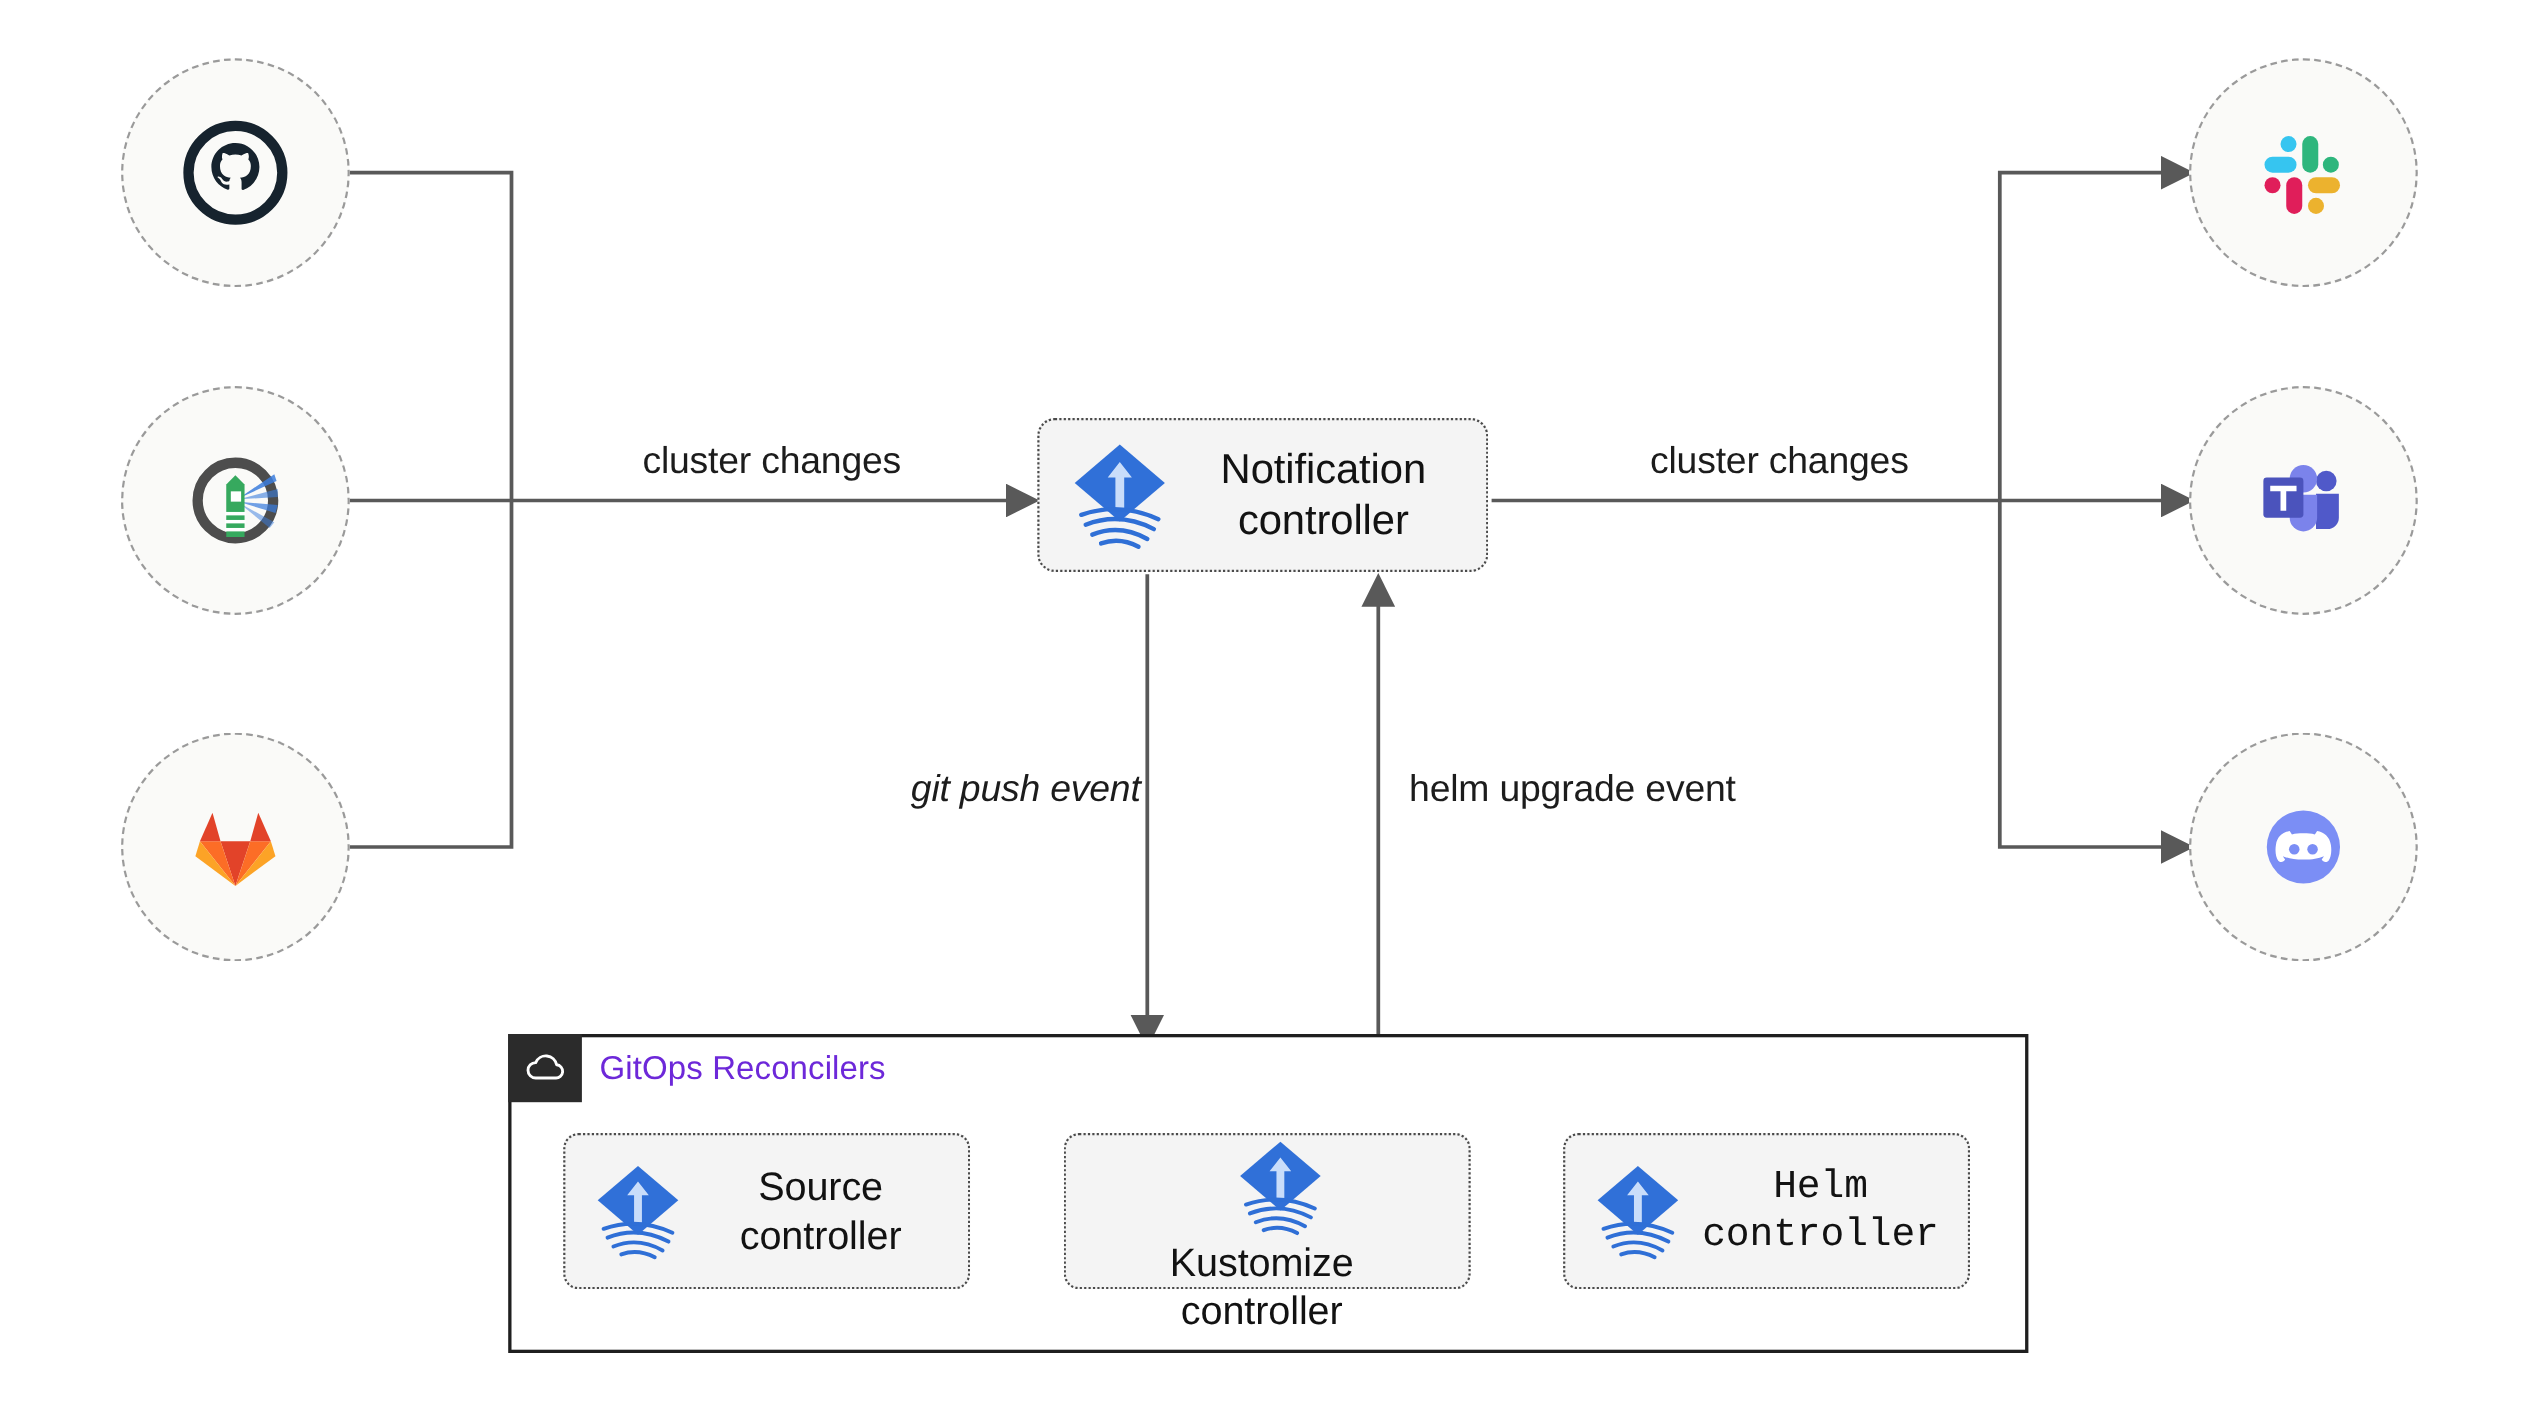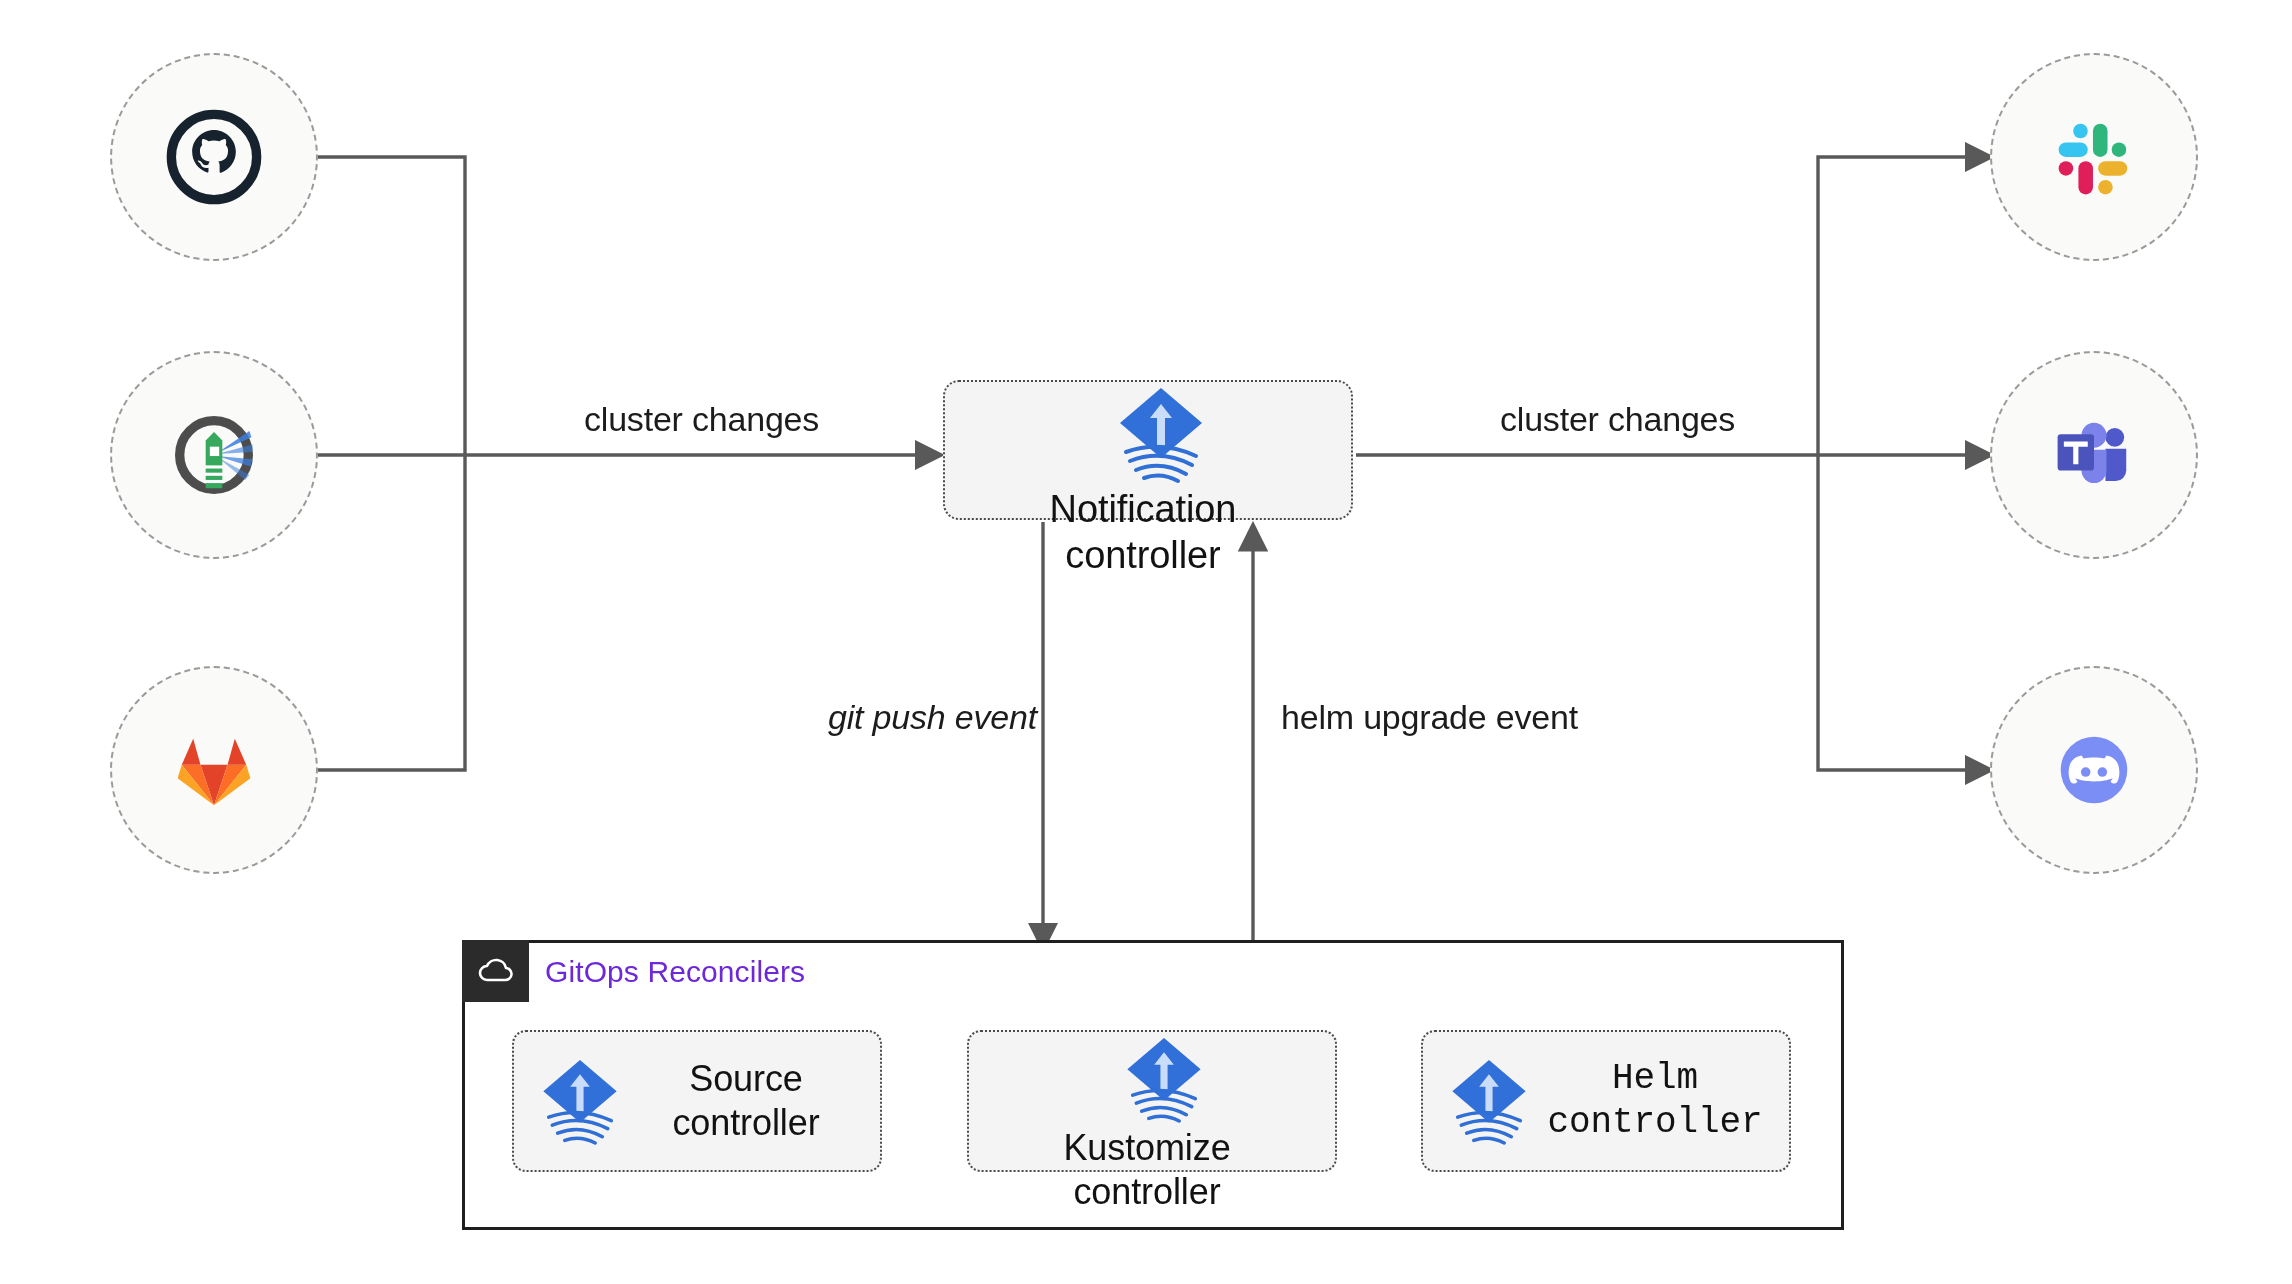--- a/index.html
+++ b/index.html
@@ -48,21 +48,20 @@
     text-align:center;
     font-size:36px;
     line-height:1.22;
     color:#121212;
     letter-spacing:-.1px;
     padding-right:10px;
   }
   #notification-controller{
     left:943px; top:380px; width:410px; height:140px;
     border-radius:16px;
-    flex-direction:column;
   }
   #notification-controller .flux-mark{ margin-left:26px; }
   #notification-controller .ctrl-label{ font-size:38px; }
   .reconciler-box{ width:370px; height:142px; top:1030px; }
   #source-controller{ left:512px;justify-content:flex-end; }
   #kustomize-controller{ left:967px;flex-direction:column; }
   #helm-controller{ left:1421px;font-family:Liberation Mono, monospace; }
   .reconciler-box .flux-mark{ margin-left:24px; }
   
   #gitops-container{

